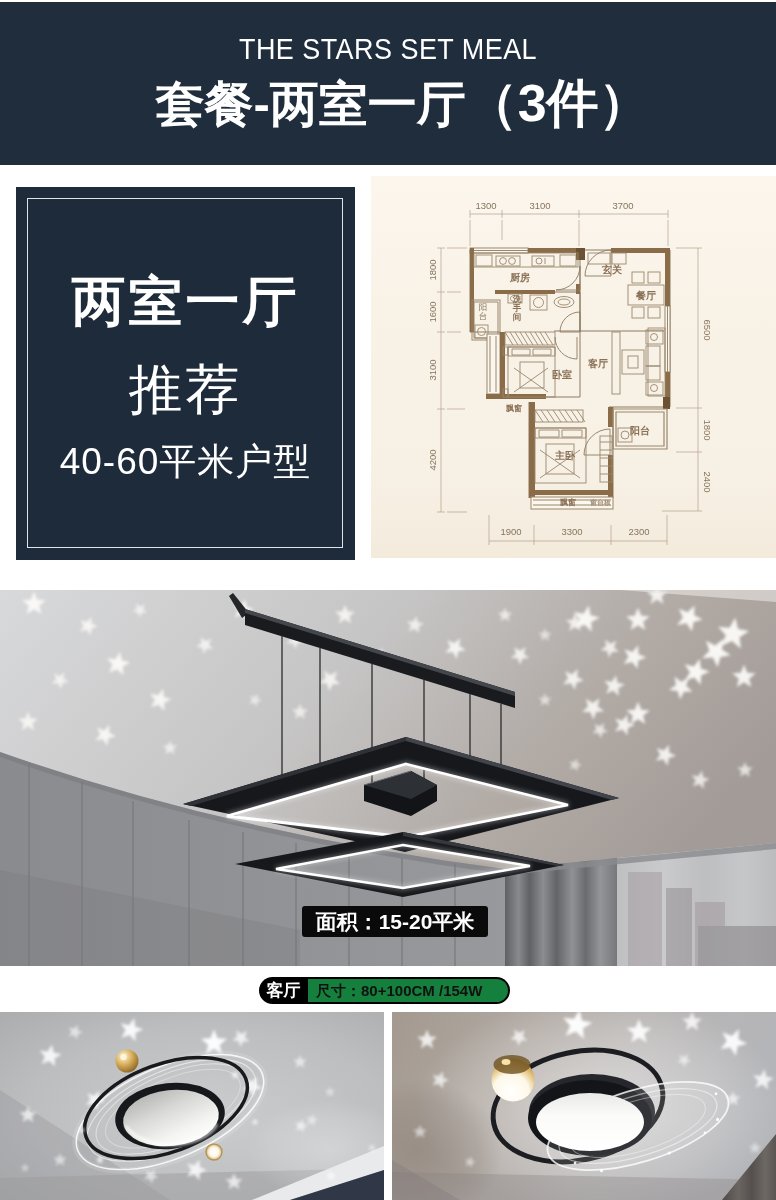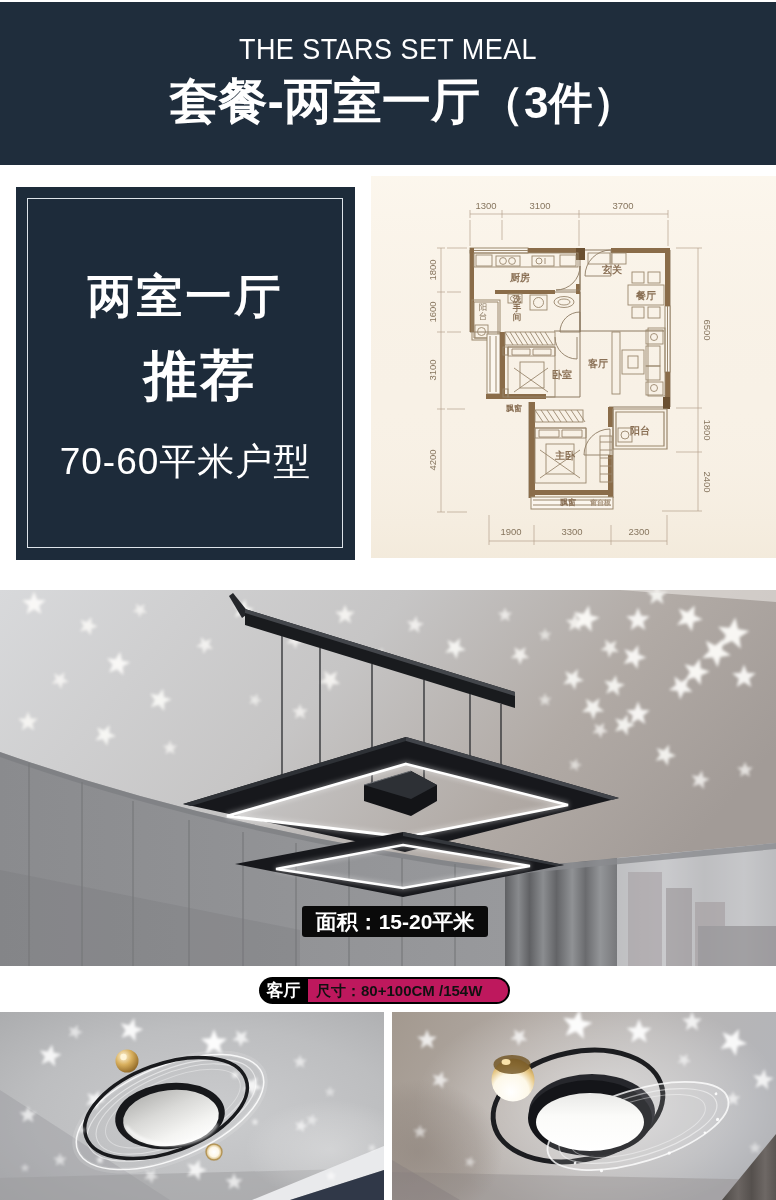--- a/index.html
+++ b/index.html
@@ -6,31 +6,31 @@
   body{width:776px;height:1200px;background:#ffffff;font-family:"Liberation Sans",sans-serif;position:relative;overflow:hidden;}
   .abs{position:absolute;}
 </style>
 </head>
 <body>
 
 <div class="abs" style="left:0;top:2px;width:776px;height:163px;background:#1f2d3c;"></div>
 
 <div class="abs" style="left:0;top:33px;width:776px;text-align:center;color:#ffffff;font-size:29px;font-weight:500;letter-spacing:0.5px;transform:scaleX(0.93);">THE STARS SET MEAL</div>
 
-<div class="abs" style="left:15px;top:69px;width:776px;text-align:center;color:#ffffff;font-size:49px;font-weight:700;letter-spacing:0px;">套餐-两室一厅<span style="font-size:44px;">（3件）</span></div>
+<div class="abs" style="left:15px;top:69px;width:776px;text-align:center;color:#ffffff;font-size:49px;font-weight:700;letter-spacing:0px;">套餐-两室一厅<span style="font-size:52px;">（3件）</span></div>
 
 <div class="abs" style="left:16px;top:187px;width:339px;height:373px;background:#1d2b3a;"></div>
 
 <div class="abs" style="left:27px;top:198px;width:314px;height:348px;border:1.5px solid #dde4ea;"></div>
 
-<div class="abs" style="left:16px;top:266px;width:339px;text-align:center;color:#ffffff;font-size:46px;font-weight:700;letter-spacing:3px;">两室一厅</div>
-
-<div class="abs" style="left:16px;top:340px;width:339px;text-align:center;color:#ffffff;font-size:54px;font-weight:700;letter-spacing:3px;padding-left:15px;">推荐</div>
-
-<div class="abs" style="left:16px;top:437px;width:339px;text-align:center;color:#ffffff;font-size:37px;font-weight:500;letter-spacing:1px;">70-60平米户型</div>
+<div class="abs" style="left:16px;top:266px;width:339px;text-align:center;color:#ffffff;font-size:54px;font-weight:700;letter-spacing:3px;">两室一厅</div>
+
+<div class="abs" style="left:16px;top:354px;width:339px;text-align:center;color:#ffffff;font-size:54px;font-weight:400;letter-spacing:3px;">推荐</div>
+
+<div class="abs" style="left:16px;top:437px;width:339px;text-align:center;color:#ffffff;font-size:37px;font-weight:500;letter-spacing:1px;">40-60平米户型</div>
 
 <div class="abs" style="left:371px;top:176px;width:405px;height:382px;background:#ef4444;">
 <svg width="405" height="382" viewBox="371 176 405 382" xmlns="http://www.w3.org/2000/svg" font-family="Liberation Sans,sans-serif">
 
 <rect x="371" y="176" width="405" height="382" fill="#f8f1e6"></rect>
 <rect x="371" y="176" width="405" height="382" fill="url(#ppr)"></rect>
 <defs>
 <linearGradient id="ppr" x1="0" y1="0" x2="0" y2="1">
 <stop offset="0" stop-color="#fdf8ef" stop-opacity="0.8"></stop>
           <stop offset="0.6" stop-color="#f8f1e6" stop-opacity="0"></stop>
@@ -461,21 +461,21 @@
 
 <g>
 <rect x="302" y="906" width="186" height="31" rx="3" fill="#0a0a0a"></rect>
 <text x="395" y="929" text-anchor="middle" font-family="Liberation Sans,sans-serif" font-size="21" font-weight="bold" fill="#ffffff">面积：15-20平米</text>
 </g>
 </svg>
 </div>
 
 <div class="abs" style="left:259px;top:977px;width:49px;height:27px;background:#000;border-radius:14px 0 0 14px;color:#fff;font-size:17px;font-weight:700;line-height:27px;text-align:center;">客厅</div>
 
-<div class="abs" style="left:308px;top:977px;width:192px;height:23px;background:#be185d;border:2px solid #000;border-left:none;border-radius:0 14px 14px 0;color:#111;font-size:15px;font-weight:700;line-height:23px;padding-left:8px;">尺寸：80+100CM /154W</div>
+<div class="abs" style="left:308px;top:977px;width:192px;height:23px;background:#15803d;border:2px solid #000;border-left:none;border-radius:0 14px 14px 0;color:#111;font-size:15px;font-weight:700;line-height:23px;padding-left:8px;">尺寸：80+100CM /154W</div>
 
 <div class="abs" style="left:0;top:1012px;width:384px;height:188px;">
 <svg width="384" height="188" viewBox="0 1012 384 188" xmlns="http://www.w3.org/2000/svg">
 <defs>
 <radialGradient id="lbg" cx="0.55" cy="0.55" r="0.85">
 <stop offset="0" stop-color="#cbccce"></stop>
           <stop offset="0.55" stop-color="#bdbec0"></stop>
           <stop offset="1" stop-color="#a7a8aa"></stop>
 </radialGradient>
 <linearGradient id="lface" x1="0.15" y1="0" x2="0.75" y2="1">

